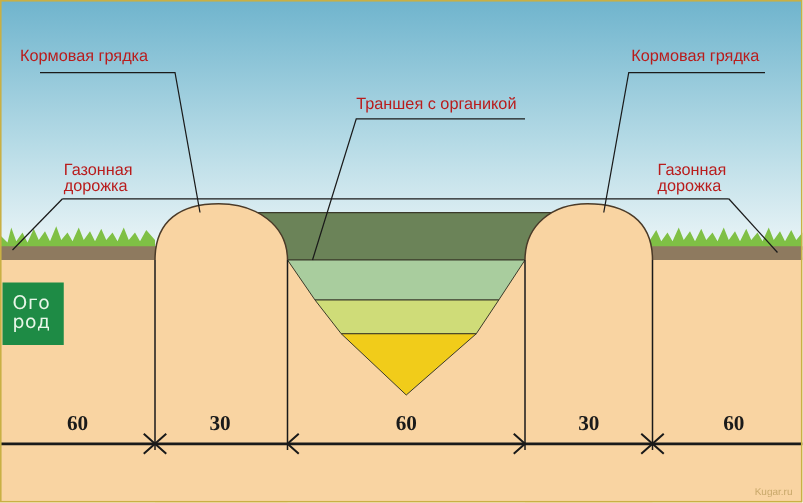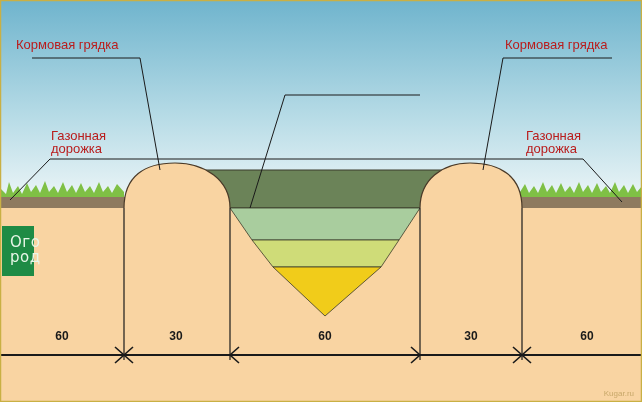--- a/index.html
+++ b/index.html
@@ -1,21 +1,21 @@
 <!DOCTYPE html>
 <html><head>
 <meta charset="utf-8">
 <style>
   html,body{margin:0;padding:0;background:#fff;}
   body{width:642px;height:402px;overflow:hidden;font-family:"Liberation Sans","DejaVu Sans",sans-serif;}
   .frame{position:relative;width:642px;height:402px;}
   svg{display:block;position:absolute;left:0;top:0;}
   .lbl{position:absolute;color:#b91c1c;font-size:13px;line-height:15px;white-space:nowrap;font-family:"Liberation Sans",sans-serif;}
-  .dim{position:absolute;color:#1a1a1a;font-size:12px;font-weight:bold;transform:translateX(-50%);font-family:Liberation Sans, sans-serif;}
-  .logo{position:absolute;left:2px;top:226px;width:32px;height:50px;background:#1e8b45;color:#e8f6e8;font-size:15px;line-height:15px;padding:9px 0 0 8px;box-sizing:border-box;letter-spacing:0.5px;font-family:"DejaVu Sans",sans-serif;}
+  .dim{position:absolute;color:#1a1a1a;font-size:17px;font-weight:bold;transform:translateX(-50%);font-family:Liberation Serif, serif;}
+  .logo{position:absolute;left:2px;top:226px;width:49px;height:50px;background:#1e8b45;color:#e8f6e8;font-size:15px;line-height:15px;padding:9px 0 0 8px;box-sizing:border-box;letter-spacing:0.5px;font-family:"DejaVu Sans",sans-serif;}
   .wm{position:absolute;right:8px;bottom:4px;font-size:8px;color:#c8a86a;font-family:Liberation Sans, sans-serif;}
 </style>
 </head>
 <body>
 
 <div class="frame">
   <svg width="642" height="402" viewBox="0 0 642 402">
     <defs>
       <linearGradient id="sky" x1="0" y1="0" x2="0" y2="1">
         <stop offset="0" stop-color="#6fb4cd"></stop>
@@ -72,20 +72,21 @@
       <path d="M420 95 L285 95 L250 208"></path>
       <path d="M50 159 L10 200"></path>
       <path d="M583 159 L622 202"></path>
     </g>
 
     <rect x="0.5" y="0.5" width="641" height="401" fill="none" stroke="#c9b044" stroke-width="1.5"></rect>
   </svg>
 
   <div class="lbl" style="left:16px;top:37px;">Кормовая грядка</div>
   <div class="lbl" style="left:505px;top:37px;">Кормовая грядка</div>
+  <div class="lbl" style="left:285px;top:75px;">Траншея с органикой</div>
   <div class="lbl" style="left:51px;top:128px;">Газонная</div>
   <div class="lbl" style="left:51px;top:141px;">дорожка</div>
   <div class="lbl" style="left:526px;top:128px;">Газонная</div>
   <div class="lbl" style="left:526px;top:141px;">дорожка</div>
 
   <div class="dim" style="left:62px;top:329px;">60</div>
   <div class="dim" style="left:176px;top:329px;">30</div>
   <div class="dim" style="left:325px;top:329px;">60</div>
   <div class="dim" style="left:471px;top:329px;">30</div>
   <div class="dim" style="left:587px;top:329px;">60</div>

